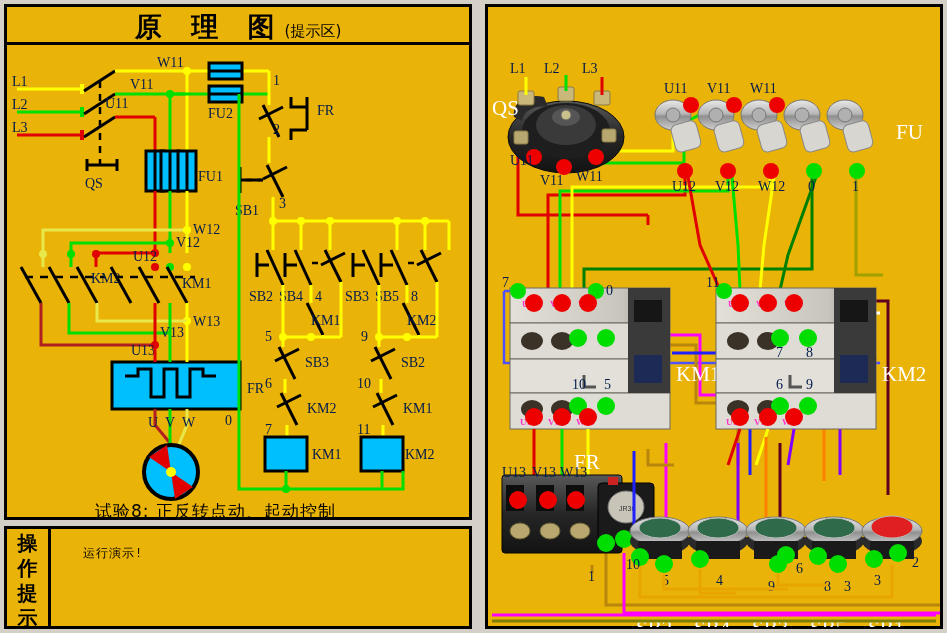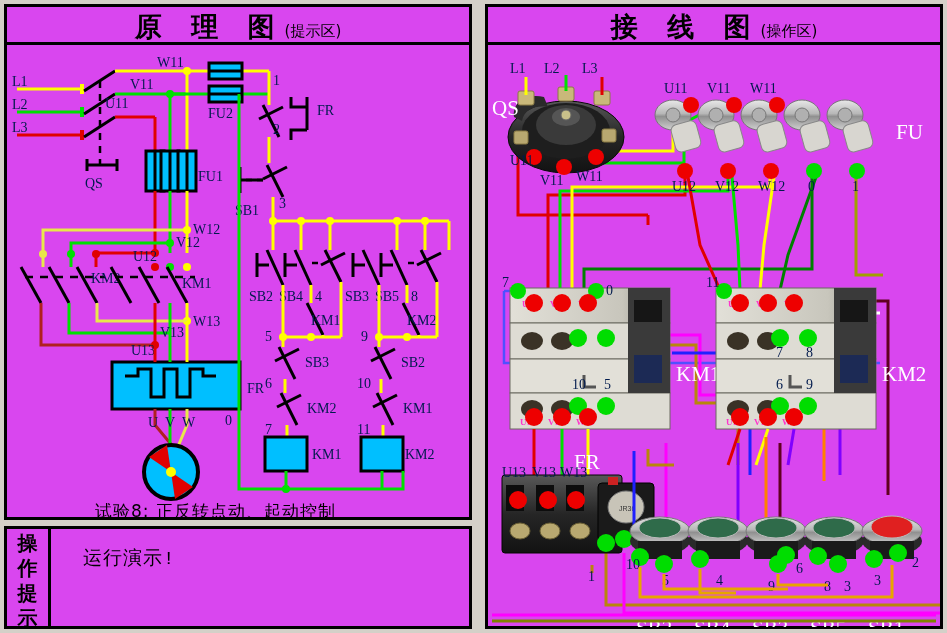--- a/index.html
+++ b/index.html
@@ -1,33 +1,33 @@
 <!DOCTYPE html>
 <html><head>
 <meta charset="utf-8">
 <style>
   html,body{margin:0;padding:0;background:#ffffff;}
   body{width:947px;height:633px;font-family:"Liberation Serif",serif;overflow:hidden;}
   #root{position:relative;width:947px;height:633px;background:#d4d0c8;}
 
-  .panel{position:absolute;background:#d946ef;border:3px solid #000;box-sizing:border-box;}
+  .panel{position:absolute;background:#eab308;border:3px solid #000;box-sizing:border-box;}
 
   
   #left-panel{left:4px;top:4px;width:468px;height:516px;}
   #left-title-bar{position:absolute;left:0;top:0;width:100%;height:38px;border-bottom:3px solid #000;box-sizing:border-box;}
   #left-title{position:absolute;left:0;top:2px;width:100%;text-align:center;color:#000;white-space:nowrap;}
   .t-main{font-size:27px;font-weight:bold;letter-spacing:10px;font-family:"DejaVu Sans",sans-serif;}
   .t-sub{font-size:15px;font-family:"DejaVu Sans",sans-serif;letter-spacing:0;}
 
   #hint-panel{left:4px;top:526px;width:468px;height:103px;}
   #hint-label{position:absolute;left:0;top:0;width:44px;height:100%;border-right:3px solid #000;box-sizing:border-box;
               display:flex;flex-direction:column;align-items:center;justify-content:flex-start;padding-top:2px;}
   #hint-label span{font-family:"DejaVu Sans",sans-serif;font-size:20px;font-weight:bold;line-height:25px;color:#000;}
   #hint-body{position:absolute;left:50px;top:6px;width:410px;}
-  #hint-body div{font-family:Liberation Mono, monospace;font-size:19px;color:#000;margin:10px 0 0 26px;letter-spacing:1px;}
+  #hint-body div{font-family:Liberation Mono, monospace;font-size:12px;color:#000;margin:10px 0 0 26px;letter-spacing:1px;}
 
   
   #right-panel{left:485px;top:4px;width:458px;height:625px;}
   #right-title-bar{position:absolute;left:0;top:0;width:100%;height:38px;border-bottom:3px solid #000;box-sizing:border-box;}
   #right-title{position:absolute;left:0;top:2px;width:100%;text-align:center;color:#000;white-space:nowrap;}
 
   svg{position:absolute;left:0;top:0;}
   .lbl{font-family:"Liberation Serif",serif;fill:#001a4d;font-size:14px;}
   .lbl-w{font-family:"Liberation Serif",serif;fill:#ffffff;font-size:21px;}
   .lbl-pink{font-family:"Liberation Serif",serif;fill:#ff33cc;font-size:9px;font-weight:bold;}
@@ -301,25 +301,20 @@
       <span>作</span>
       <span>提</span>
       <span>示</span>
     </div>
     <div id="hint-body">
       <div>运行演示!</div>
     </div>
   </div>
 
   <div class="panel" id="right-panel">
-    <div id="right-title-bar">
-      <div id="right-title">
-        <span class="t-main">接 线 图</span><span class="t-sub">(操作区)</span>
-      </div>
-    </div>
 
     <svg width="452" height="582" viewBox="0 0 452 582" style="top:38px;">
       <defs>
         <linearGradient id="metal" x1="0" y1="0" x2="0" y2="1">
           <stop offset="0%" stop-color="#e8e8e8"></stop>
             <stop offset="45%" stop-color="#b8b8b8"></stop>
           <stop offset="55%" stop-color="#909090"></stop>
             <stop offset="100%" stop-color="#d0d0d0"></stop>
         </linearGradient>
         <linearGradient id="dark" x1="0" y1="0" x2="0" y2="1">

